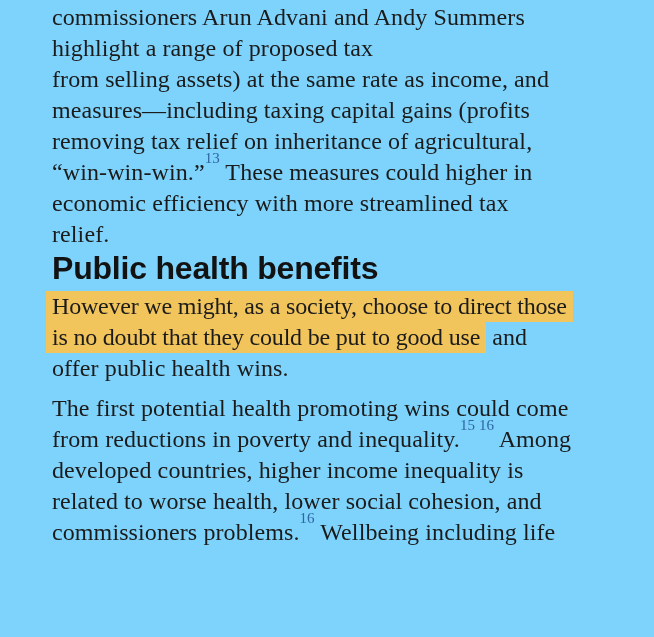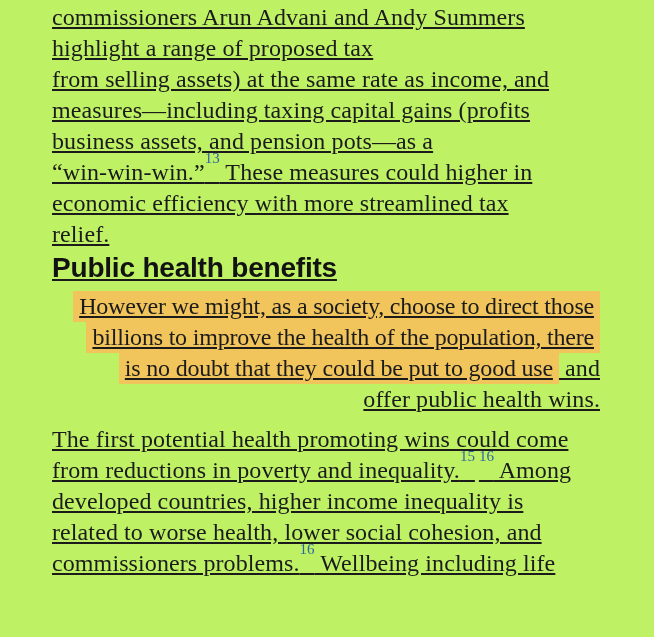--- a/index.html
+++ b/index.html
@@ -4,49 +4,48 @@
 <style>
   html, body {
     margin: 0;
     padding: 0;
     background: #ffffff;
   }
   .page {
     position: relative;
     width: 654px;
     height: 637px;
-    background: #bef264;
+    background: #7dd3fc;
     overflow: hidden;
     box-sizing: border-box;
-    padding: 2px 54px 0 52px;
-    text-decoration: underline;
+    padding: 2px 34px 0 52px;
   }
   .body-text {
     font-family: "Liberation Serif", serif;
     font-size: 24px;
     line-height: 31px;
     color: #1b1b1b;
     letter-spacing: 0.1px;
   }
   .para { margin: 0; }
   .line {
     display: block;
     height: 31px;
     white-space: pre;
   }
   h2.section-heading {
     font-family: "Liberation Sans", sans-serif;
     font-weight: 700;
-    font-size: 28px;
+    font-size: 32px;
     line-height: 32px;
     color: #121212;
     margin: 2px 0 0 0;
     letter-spacing: -0.2px;
   }
-  .para-gap { margin-top: 7px; text-align: right; }
+  .para-gap { margin-top: 7px; }
   .para-gap-lg { margin-top: 9px; }
   sup.ref {
     font-family: "Liberation Serif", serif;
     font-size: 15px;
     line-height: 0;
     position: relative;
     top: -8px;
     color: #2f66a2;
     letter-spacing: 0;
     margin-top: 42px;
@@ -63,31 +62,30 @@
 </head>
 <body>
 
 <div class="page body-text">
 
   <p class="para">
     <span class="line">commissioners Arun Advani and Andy Summers</span>
     <span class="line">highlight a range of proposed tax</span>
     <span class="line">from selling assets) at the same rate as income, and</span>
     <span class="line">measures—including taxing capital gains (profits</span>
-    <span class="line">business assets, and pension pots—as a</span>
+    <span class="line">removing tax relief on inheritance of agricultural,</span>
     <span class="line"><span>“win-win-win.”</span><sup class="ref">13</sup><span> These measures could higher in</span></span>
     <span class="line">economic efficiency with more streamlined tax</span>
     <span class="line">relief.</span>
   </p>
 
   <h2 class="section-heading">Public health benefits</h2>
 
   <p class="para para-gap">
     <span class="line"><mark class="hl">However we might, as a society, choose to direct those</mark></span>
-    <span class="line"><mark class="hl">billions to improve the health of the population, there</mark></span>
     <span class="line"><mark class="hl">is no doubt that they could be put to good use</mark><span> and</span></span>
     <span class="line">offer public health wins.</span>
   </p>
 
   <p class="para para-gap-lg">
     <span class="line">The first potential health promoting wins could come</span>
     <span class="line"><span>from reductions in poverty and inequality.</span><sup class="ref">15</sup><sup class="ref">16</sup><span> Among</span></span>
     <span class="line">developed countries, higher income inequality is</span>
     <span class="line">related to worse health, lower social cohesion, and</span>
     <span class="line"><span>commissioners problems.</span><sup class="ref">16</sup><span> Wellbeing including life</span></span>

